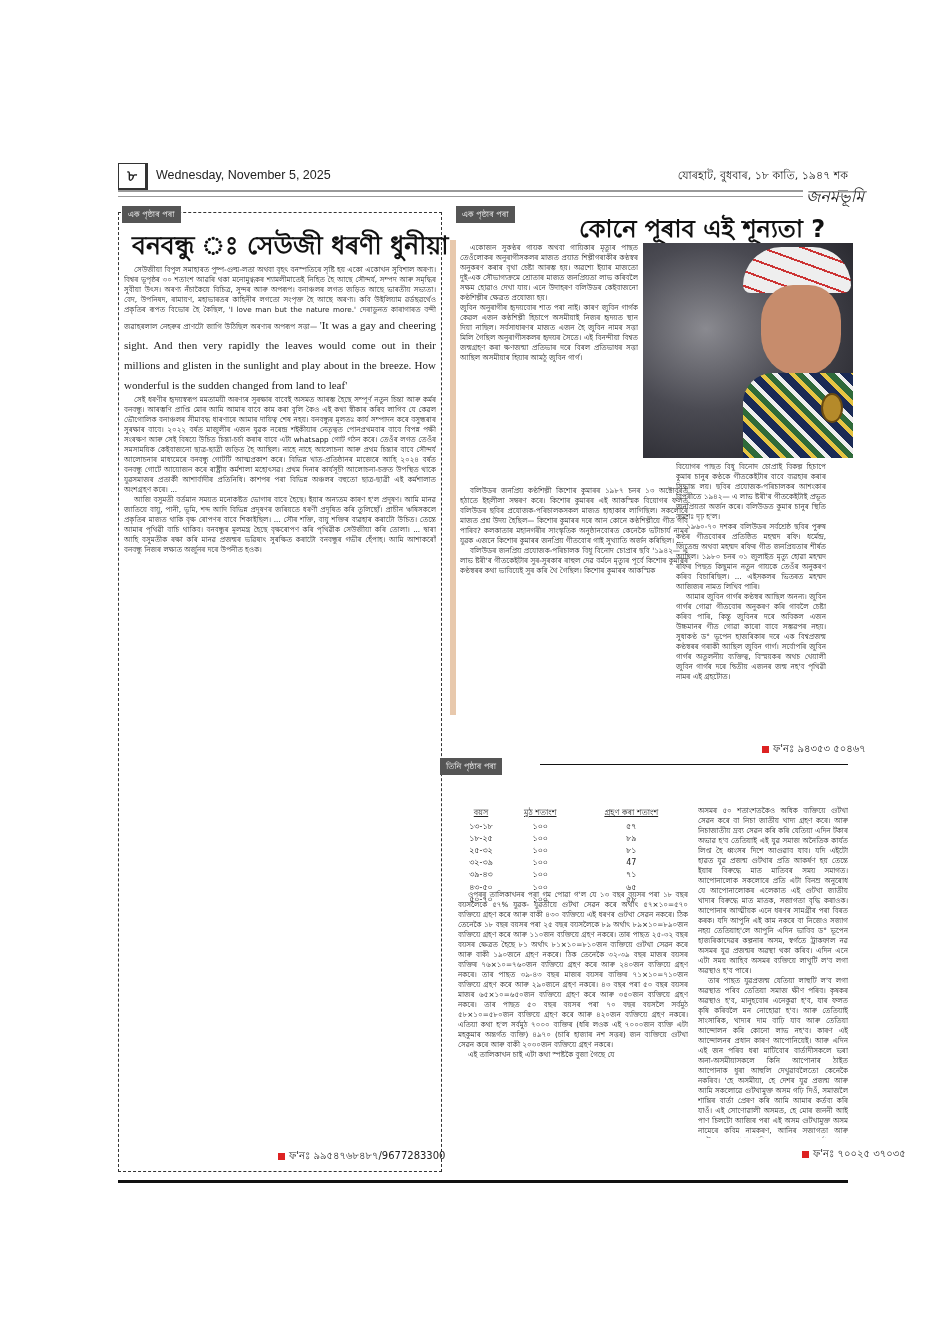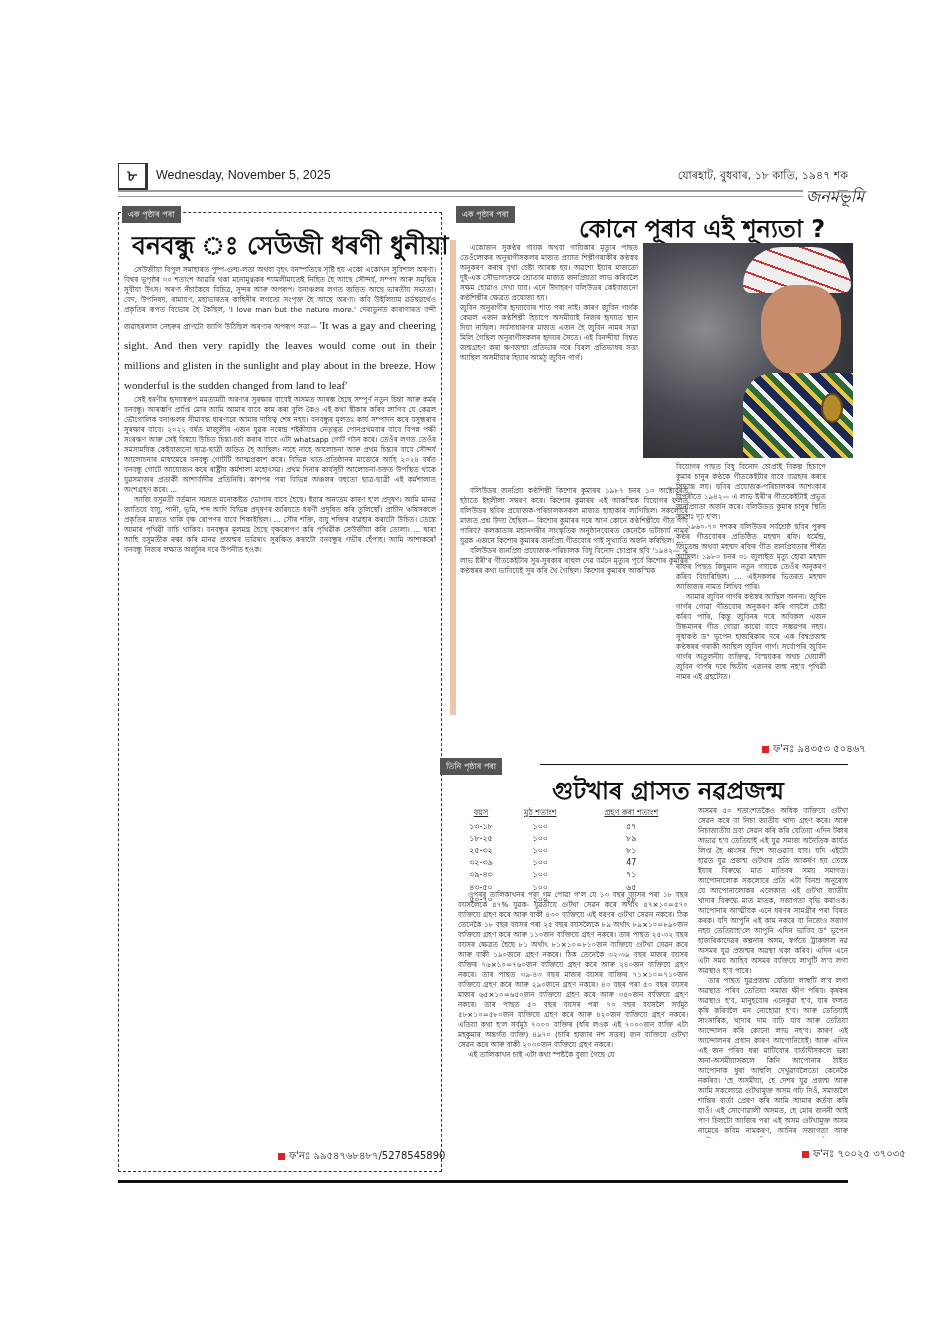--- a/index.html
+++ b/index.html
@@ -47,21 +47,21 @@
   <div class="hrule2"></div>
 
   <div class="box1"></div>
   <div class="tag" style="left:122px;top:206px;">এক পৃষ্ঠাৰ পৰা</div>
   <div class="title" style="left:132px;top:226px;font-size:25px;">বনবন্ধু ঃ সেউজী ধৰণী ধুনীয়া</div>
   <div class="col" style="left:124px;top:265px;width:312px;height:860px;">
     <p><span>সেউজীয়া বিপুল সমাহাৰত পুষ্প-গুল্ম-লতা অথবা বৃহৎ বনস্পতিৰে সৃষ্টি হয় একো একোখন সুবিশাল অৰণ্য। বিশ্বৰ ভূপৃষ্ঠৰ ৩০ শতাংশ আৱৰি থকা মনোমুগ্ধকৰ শ্যামলীমাতেই নিহিত হৈ আছে সৌন্দৰ্য, সম্পদ আৰু সমৃদ্ধিৰ সুবীয়া উৎস। অৰণ্য নঁচাকৈয়ে বিচিত্ৰ, সুন্দৰ আৰু অপৰূপ। বনাঞ্চলৰ লগত জড়িত আছে ভাৰতীয় সভ্যতা। বেদ, উপনিষদ, ৰামায়ণ, মহাভাৰতৰ কাহিনীৰ লগতো সংপৃক্ত হৈ আছে অৰণ্য। কবি উইলিয়াম ৱৰ্ডছৱৰ্থেও প্ৰকৃতিৰ ৰূপত বিভোৰ হৈ কৈছিল, 'I love man but the nature more.' দেৰাডুনত কাৰাগাৰত বন্দী জৱাহৰলাল নেহৰুৰ প্ৰাণটো জাগি উঠিছিল অৰণ্যৰ অপৰূপ সত্তা— </span><span class="en">'It was a gay and cheering sight. And then very rapidly the leaves would come out in their millions and glisten in the sunlight and play about in the breeze. How wonderful is the sudden changed from land to leaf'</span></p>
     <p>সেই ধৰণীৰ হৃদয়স্বৰূপ মমতাময়ী অৰণ্যৰ সুৰক্ষাৰ বাবেই অসমত আৰম্ভ হৈছে সম্পূৰ্ণ নতুন চিন্তা আৰু কৰ্মৰ বনবন্ধু। আৰম্ভণি প্ৰাপ্তি মোৰ আমি আমাৰ বাবে কাম কৰা বুলি কৈও এই কথা স্বীকাৰ কৰিব লাগিব যে কেৱল ভৌগোলিক বনাঞ্চলৰ সীমাবদ্ধ ধাৰণাৰে আমাৰ দায়িত্ব শেষ নহয়। বনবন্ধুৰ মূলতঃ কাৰ্য সম্পাদন কৰে বসুন্ধৰাৰ সুৰক্ষাৰ বাবে। ২০২২ বৰ্ষত মাজুলীৰ এজন যুৱক নৰেন্দ্ৰ শইকীয়াৰ নেতৃত্বত পোনপ্ৰথমবাৰ বাবে বিপন্ন পক্ষী সংৰক্ষণ আৰু সেই বিষয়ে উচিত চিন্তা-চৰ্চা কৰাৰ বাবে এটা whatsapp গোট গঠন কৰে। তেওঁৰ লগত তেওঁৰ সমসাময়িক কেইবাজনো ছাত্ৰ-ছাত্ৰী জড়িত হৈ আছিল। নাহে নাহে আলোচনা আৰু প্ৰথম চিন্তাৰ বাবে সৌন্দৰ্য আলোচনাৰ মাধ্যমেৰে বনবন্ধু গোটটি আত্মপ্ৰকাশ কৰে। বিভিন্ন খাত-প্ৰতিষ্ঠানৰ মাজেৰে আহি ২০২৪ বৰ্ষত বনবন্ধু গোটে আয়োজন কৰে ৰাষ্ট্ৰীয় কৰ্মশালা মহোৎসৱ। প্ৰথম দিনাৰ কাৰ্যসূচী আলোচনা-চক্ৰত উপস্থিত থাকে যুৱসমাজৰ প্ৰতাৰ্কী আশাৰ্বাদীৰ প্ৰতিনিধি। কাশপৰ পৰা বিভিন্ন অঞ্চলৰ বহুতো ছাত্ৰ-ছাত্ৰী এই কৰ্মশালাত অংশগ্ৰহণ কৰে। ...</p>
     <p>আজি বসুমতী বৰ্তমান সময়ত মনোকষ্টত ভোগাৰ বাবে হৈছে। ইয়াৰ অন্যতম কাৰণ হ'ল প্ৰদূষণ। আমি মানৱ জাতিয়ে বায়ু, পানী, ভূমি, শব্দ আদি বিভিন্ন প্ৰদূষণৰ জৰিয়তে ধৰণী প্ৰদূষিত কৰি তুলিছোঁ। প্ৰাচীন ঋষিসকলে প্ৰকৃতিৰ মাজত থাকি বৃক্ষ ৰোপণৰ বাবে শিকাইছিল। ... সৌৰ শক্তি, বায়ু শক্তিৰ ব্যৱহাৰ কৰাটো উচিত। তেন্তে আমাৰ পৃথিৱী বাচি থাকিব। বনবন্ধুৰ মূলমন্ত্ৰ হৈছে বৃক্ষৰোপণ কৰি পৃথিৱীক সেউজীয়া কৰি তোলা। ... দ্বাৰা আহি বসুমতীক ৰক্ষা কৰি মানৱ প্ৰজন্মৰ ভৱিষ্যৎ সুৰক্ষিত কৰাটো বনবন্ধুৰ গভীৰ হেঁপাহ। আমি আশাকৰোঁ বনবন্ধু নিজৰ লক্ষ্যত অৰ্জুনৰ দৰে উপনীত হওক।</p>
   </div>
-  <div class="fon" style="left:278px;top:1148px;"><span class="sq"></span><span>ফ'নঃ ৯৯৫৪৭৬৮৪৮৭/5278545890</span></div>
+  <div class="fon" style="left:278px;top:1148px;"><span class="sq"></span><span>ফ'নঃ ৯৯৫৪৭৬৮৪৮৭/9677283300</span></div>
   <div class="rule-long" style="left:118px;top:1180px;width:730px;"></div>
 
   <div class="tag" style="left:456px;top:206px;">এক পৃষ্ঠাৰ পৰা</div>
   <div class="title" style="left:548px;top:210px;font-size:24px;margin-left:31px;">কোনে পূৰাব এই শূন্যতা ?</div>
   <div class="sidebar-bar"></div>
   <div class="col" style="left:460px;top:243px;width:178px;height:240px;">
     <p>একোজন সুকণ্ঠৰ গায়ক অথবা গায়িকাৰ মৃত্যুৰ পাছত তেওঁলোকৰ অনুৰাগীসকলৰ মাজত প্ৰয়াত শিল্পীগৰাকীৰ কণ্ঠস্বৰ অনুকৰণ কৰাৰ বৃথা চেষ্টা আৰম্ভ হয়। অৱশ্যে ইয়াৰ মাজতো দুই-এক সৌভাগ্যক্ৰমে শ্ৰোতাৰ মাজত জনপ্ৰিয়তা লাভ কৰিবলৈ সক্ষম হোৱাও দেখা যায়। এনে উদাহৰণ বলিউডৰ কেইবাজনো কণ্ঠশিল্পীৰ ক্ষেত্ৰত প্ৰযোজ্য হয়।</p>
     <p style="text-indent:0">জুবিন অনুৰাগীৰ হৃদয়বোৰ শাত পৰা নাই। কাৰণ জুবিন গাৰ্গক কেৱল এজন কণ্ঠশিল্পী হিচাপে অসমীয়াই নিজৰ হৃদয়ত স্থান দিয়া নাছিল। সৰ্বসাধাৰণৰ মাজত এজন হৈ জুবিন নামৰ সত্তা মিলি গৈছিল অনুৰাগীসকলৰ হৃদয়ৰ সৈতে। এই বিনন্দীয়া বিশ্বত জন্মগ্ৰহণ কৰা ক্ষণজন্মা প্ৰতিভাৰ দৰে বিৰল প্ৰতিভাধৰ সত্তা আছিল অসমীয়াৰ হিয়াৰ আমঠু জুবিন গাৰ্গ।</p>
   </div>
   <div class="photo">
@@ -76,21 +76,20 @@
   </div>
   <div class="col" style="left:676px;top:462px;width:150px;height:262px;">
     <p style="text-indent:0">বিয়োগৰ পাছত বিধু বিনোদ চোপ্ৰাই বিকল্প হিচাপে কুমাৰ চানুৰ কণ্ঠকে গীতকেইটাৰ বাবে ব্যৱহাৰ কৰাৰ সিদ্ধান্ত লয়। ছবিৰ প্ৰযোজক-পৰিচালকৰ আশংকাৰ বিপৰীতে ১৯৪২— এ লাভ ষ্টৰী'ৰ গীতকেইটাই প্ৰভূত জনপ্ৰিয়তা অৰ্জন কৰে। বলিউডত কুমাৰ চানুৰ স্থিতি ক্ৰমশঃ দৃঢ় হ'ল।</p>
     <p>১৯৬০-৭০ দশকৰ বলিউডৰ সৰ্বশ্ৰেষ্ঠ ছবিৰ পুৰুষ কণ্ঠৰ গীতবোৰৰ প্ৰতিষ্ঠিত মহম্মদ ৰফি। ধৰ্মেন্দ্ৰ, জিতেন্দ্ৰ অথবা মহম্মদ ৰফিৰ গীত জনপ্ৰিয়তাৰ শীৰ্ষত আছিল। ১৯৮০ চনৰ ৩১ জুলাইত মৃত্যু হোৱা মহম্মদ ৰফিৰ পিছত কিছুমান নতুন গায়কে তেওঁৰ অনুকৰণ কৰিব বিচাৰিছিল। ... এইসকলৰ ভিতৰত মহম্মদ আজিজৰ নামত লিখিব পাৰি।</p>
     <p>আমাৰ জুবিন গাৰ্গৰ কণ্ঠস্বৰ আছিল অনন্য। জুবিন গাৰ্গৰ গোৱা গীতবোৰ অনুকৰণ কৰি গাবলৈ চেষ্টা কৰিব পাৰি, কিন্তু জুবিনৰ দৰে অবিকল এজন উচ্চমানৰ গীত গোৱা কাৰো বাবে সম্ভৱপৰ নহয়। সুধাকণ্ঠ ড° ভূপেন হাজৰিকাৰ দৰে এক বিশ্বপ্ৰজন্ম কণ্ঠস্বৰৰ গৰাকী আছিল জুবিন গাৰ্গ। সৰ্বোপৰি জুবিন গাৰ্গৰ অতুলনীয় ব্যক্তিত্ব, বিস্ময়কৰ অথচ খেয়ালী জুবিন গাৰ্গৰ দৰে দ্বিতীয় এজনৰ জন্ম নহ'ব পৃথিৱী নামৰ এই গ্ৰহটোত।</p>
   </div>
   <div class="fon" style="left:762px;top:741px;"><span class="sq"></span><span>ফ'নঃ ৯৪৩৫৩ ৫০৪৬৭</span></div>
 
   <div class="tag" style="left:440px;top:758px;">তিনি পৃষ্ঠাৰ পৰা</div>
   <div class="tagline"></div>
-  <div class="title" style="left:552px;top:772px;font-size:24px;">গুটখাৰ গ্ৰাসত নৱপ্ৰজন্ম</div>
 
   <table class="gt">
     <thead>
       <tr>
         <th>বয়স</th>
         <th>মুঠ শতাংশ</th>
         <th>গ্ৰহণ কৰা শতাংশ</th>
       </tr>
     </thead>
     <tbody id="gt-body">

